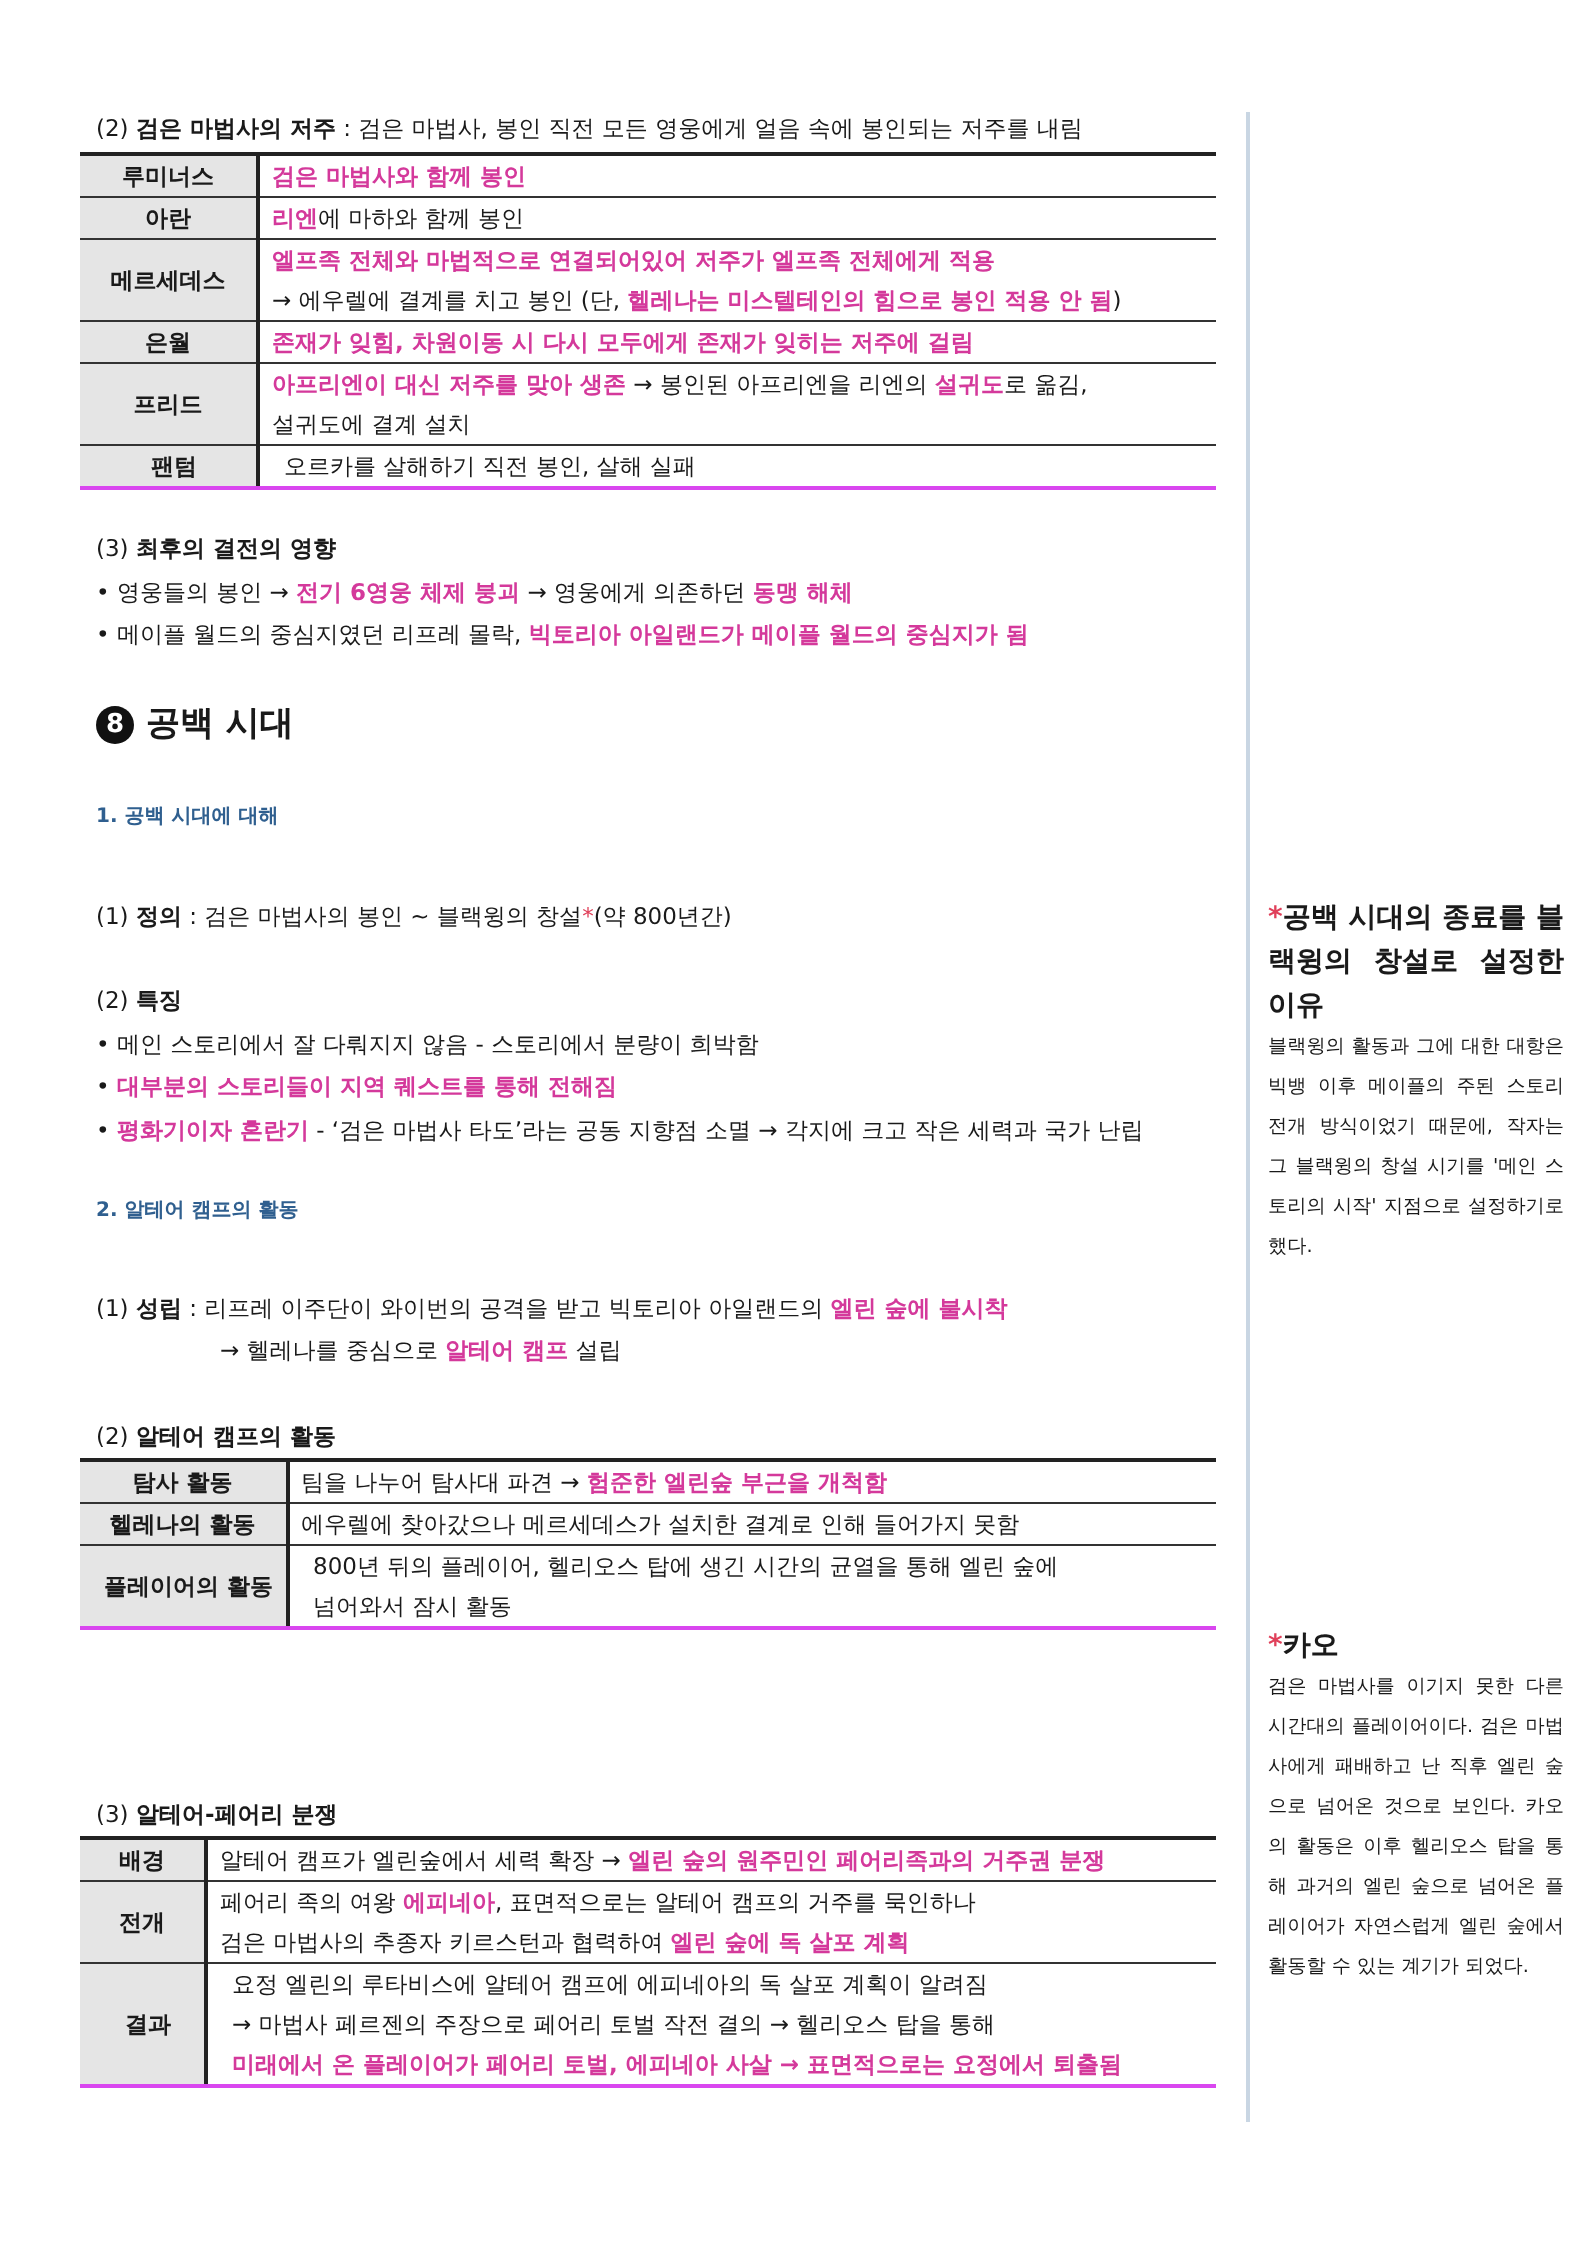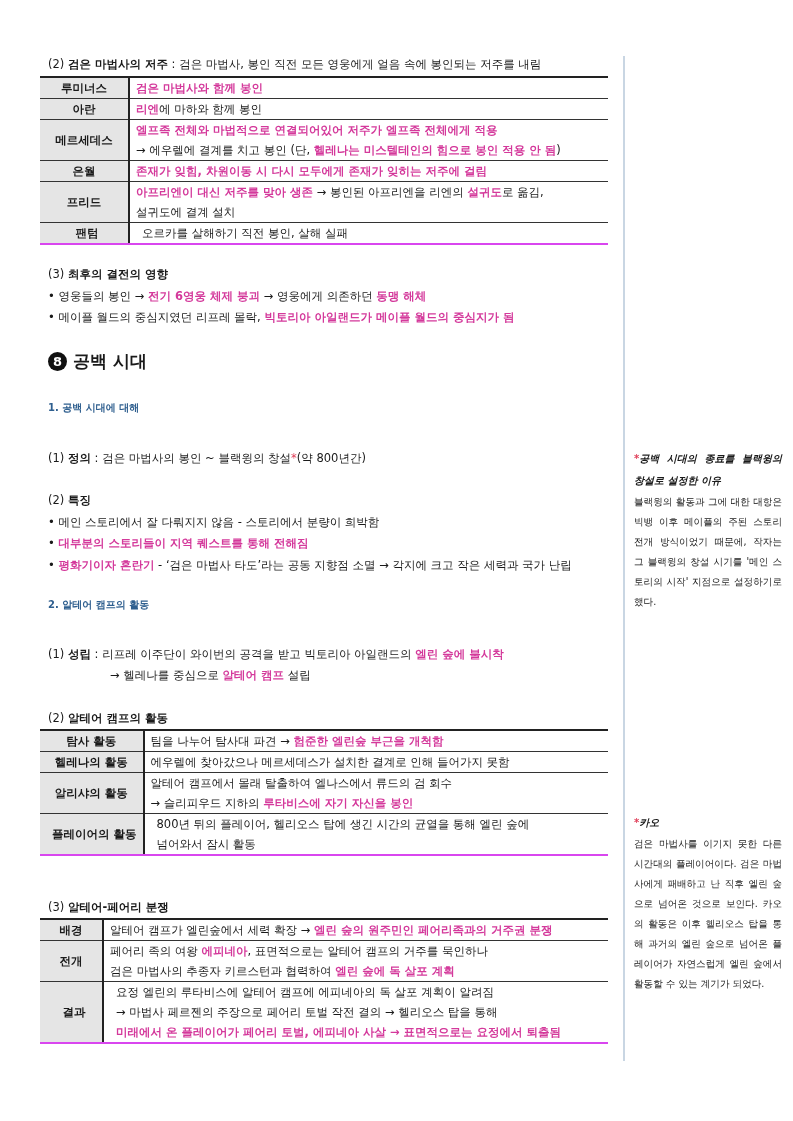--- a/index.html
+++ b/index.html
@@ -17,21 +17,21 @@
   .abs { position: absolute; left: 0; white-space: nowrap; margin-left: 12px; }
   .line { font-size: 11.5px; line-height: 20px; }
   table.t { position: absolute; border-collapse: collapse; font-size: 11.5px; }
   table.t td { padding: 0 6px; line-height: 20px; border-bottom: 1px solid #333; vertical-align: middle; }
   table.t tr:first-child td { border-top: 2px solid #222; }
   table.t tr:last-child td { border-bottom: 2px solid #d946ef; padding-left: 12px; }
   table.t td.h { background: #e5e5e5; font-weight: bold; text-align: center; border-right: 2px solid #222; white-space: nowrap; }
   .chap { font-size: 17px; font-weight: bold; }
   .sec { font-size: 10px; font-weight: bold; color: #2f5f8f; }
   .circ { display: inline-block; width: 19px; height: 19px; border-radius: 50%; background: #111; color: #fff; font-size: 13px; line-height: 19px; text-align: center; margin-right: 6px; vertical-align: 1px; }
-  .note-title { font-size: 10px; font-weight: bold; line-height: 22px; font-style: italic; }
+  .note-title { font-size: 14px; font-weight: bold; line-height: 22px; }
 </style>
 </head>
 <body>
 
 <div class="main">
 
   <div class="abs line" style="top:54px;">
     <span>(2) </span><b>검은 마법사의 저주</b><span> : 검은 마법사, 봉인 직전 모든 영웅에게 얼음 속에 봉인되는 저주를 내림</span>
   </div>
 
@@ -118,27 +118,20 @@
     <tbody>
         <tr>
       <td class="h" style="width:90px;">탐사 활동</td>
       <td><span>팀을 나누어 탐사대 파견 → </span><span class="pink">험준한 엘린숲 부근을 개척함</span></td>
     </tr>
     <tr>
       <td class="h">헬레나의 활동</td>
       <td>에우렐에 찾아갔으나 메르세데스가 설치한 결계로 인해 들어가지 못함</td>
     </tr>
     <tr>
-      <td class="h">알리샤의 활동</td>
-      <td>
-            <div>알테어 캠프에서 몰래 탈출하여 엘나스에서 류드의 검 회수</div>
-            <div><span>→ 슬리피우드 지하의 </span><span class="pink">루타비스에 자기 자신을 봉인</span></div>
-          </td>
-    </tr>
-    <tr>
       <td class="h">플레이어의 활동</td>
       <td>
             <div>800년 뒤의 플레이어, 헬리오스 탑에 생긴 시간의 균열을 통해 엘린 숲에</div>
             <div>넘어와서 잠시 활동</div>
           </td>
     </tr>
   </tbody>
     </table>
 
   <div class="abs line" style="top:897px;">

